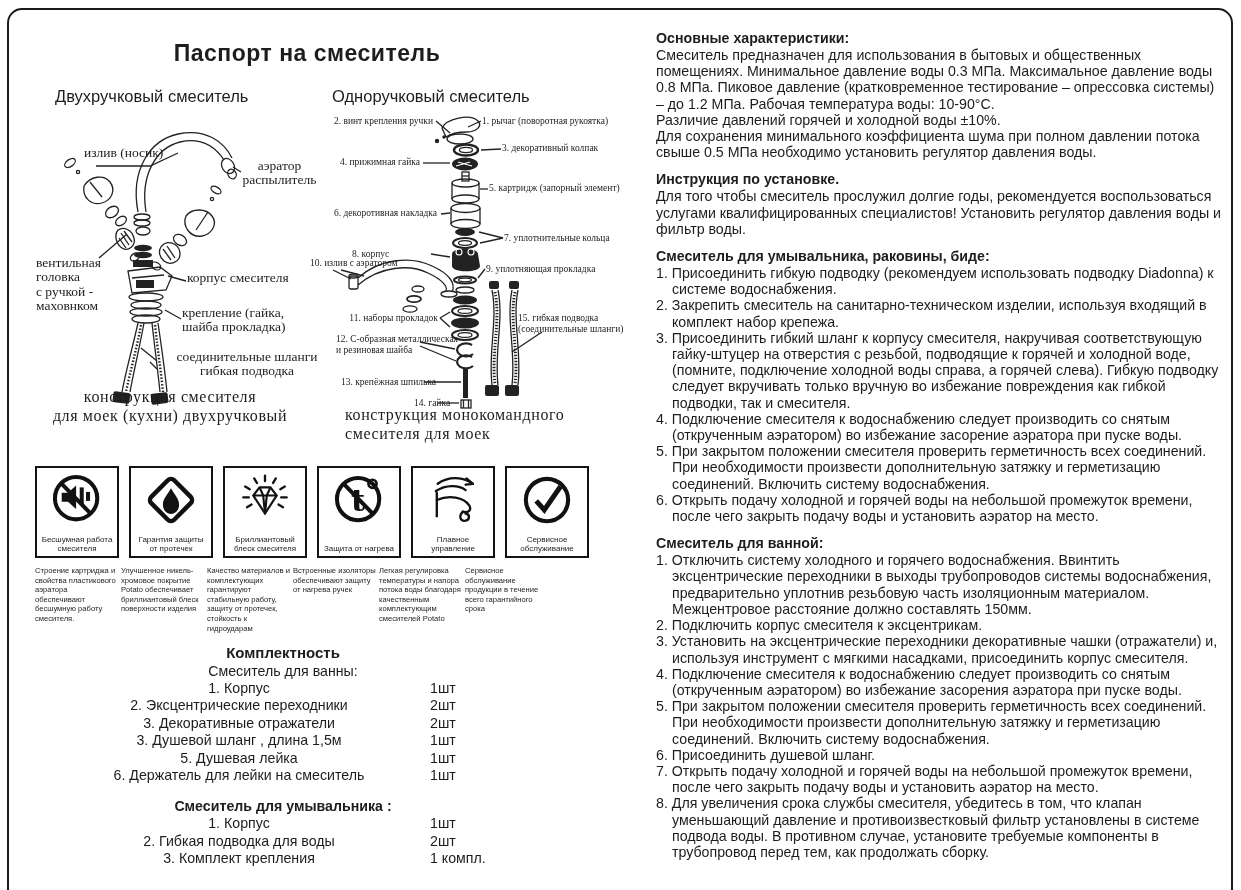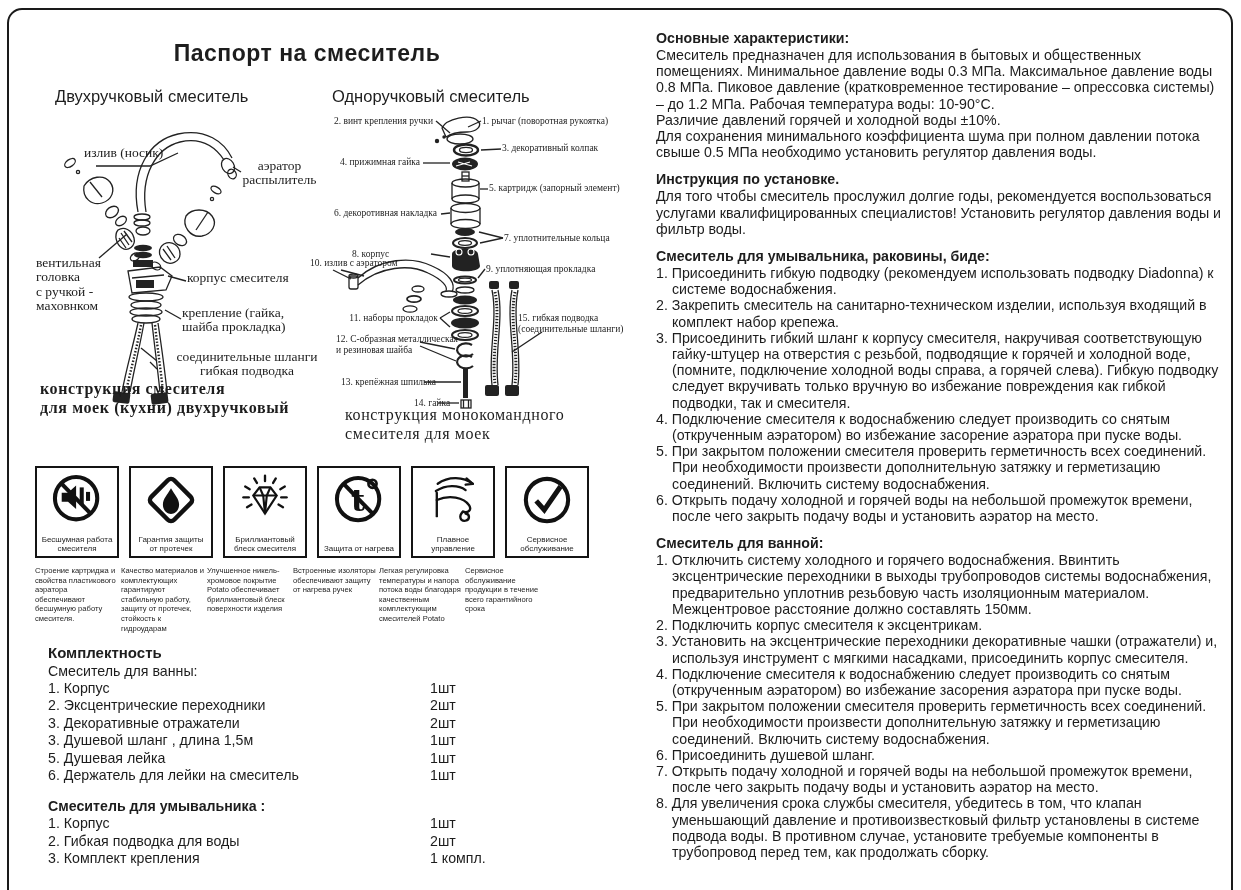--- a/index.html
+++ b/index.html
@@ -19,21 +19,21 @@
   .diagram-svg{position:absolute;left:0;top:0;pointer-events:none;}
   
   .features{position:absolute;left:35px;top:466px;display:flex;gap:10px;}
   .feature-box{width:84px;height:92px;border:2px solid #141414;box-sizing:border-box;
                display:flex;flex-direction:column;align-items:center;padding:2px 1px 3px 1px;}
   .feature-icon{flex:0 0 auto;height:60px;display:flex;align-items:center;justify-content:center;}
   .feature-caption{margin-top:auto;font-size:8px;line-height:9px;text-align:center;white-space:pre-line;}
   .feature-descs{position:absolute;left:35px;top:566px;display:flex;gap:2px;}
   .feature-desc{width:84px;font-size:7.6px;line-height:9.6px;}
   
-  .equipment{position:absolute;left:48px;top:643px;width:470px;font-size:14.2px;}
+  .equipment{position:absolute;left:48px;top:643px;width:470px;font-size:14.2px;text-align:center;}
   .eq-heading{font-weight:bold;font-size:15px;line-height:19px;}
   .eq-group-title{font-weight:bold;line-height:18px;}
   .eq-row{display:flex;line-height:17.4px;}
   .eq-name{width:382px;}
   .eq-qty{white-space:nowrap;}
   .eq-group2{margin-top:13px;}
   
   .rcol{position:absolute;left:656px;top:30px;width:570px;font-size:14.2px;line-height:16.2px;}
   .rsec{margin-bottom:11px;}
   .rsec-heading{font-weight:bold;font-size:14.2px;line-height:17px;margin:0;}
@@ -217,21 +217,21 @@
 распылитель</div>
   <div class="dlabel" style="left:36px;top:256px;">вентильная
 головка
 с ручкой -
 маховнком</div>
   <div class="dlabel" style="left:187px;top:271px;">корпус смесителя</div>
   <div class="dlabel" style="left:182px;top:306px;">крепление (гайка,
 шайба прокладка)</div>
   <div class="dlabel" style="left:152px;top:350px;width:190px;text-align:center;">соединительные шланги
 гибкая подводка</div>
-  <div class="dcaption" style="left:40px;top:380px;width:260px;text-align:left;font-weight:bold;">конструкция смесителя
+  <div class="dcaption" style="left:40px;top:388px;width:260px;text-align:center;">конструкция смесителя
 для моек (кухни) двухручковый</div>
 
   <div class="dlabel small" style="left:300px;top:116px;width:133px;text-align:right;">2. винт крепления ручки</div>
   <div class="dlabel small" style="left:290px;top:157px;width:130px;text-align:right;">4. прижимная гайка</div>
   <div class="dlabel small" style="left:300px;top:208px;width:137px;text-align:right;">6. декоротивная накладка</div>
   <div class="dlabel small" style="left:352px;top:249px;width:78px;text-align:left;">8. корпус</div>
   <div class="dlabel small" style="left:310px;top:258px;">10. излив с аэратором</div>
   <div class="dlabel small" style="left:308px;top:313px;width:130px;text-align:right;">11. наборы прокладок</div>
   <div class="dlabel small" style="left:336px;top:334px;">12. С-образная металлическая
 и резиновая шайба</div>
@@ -328,22 +328,22 @@
           <polyline points="18,31 27,41 45,15" fill="none" stroke="#111" stroke-width="5.5"></polyline>
         </svg>
       </div>
       <div class="feature-caption">Сервисное
 обслуживание</div>
     </div>
   </div>
 
   <div class="feature-descs">
     <div class="feature-desc">Строение картриджа и свойства пластикового аэратора обеспечивают бесшумную  работу смесителя.</div>
+    <div class="feature-desc">Улучшенное никель-хромовое покрытие Potato обеспечивает бриллиантовый блеск поверхности изделия</div>
     <div class="feature-desc">Качество материалов и комплектующих гарантируют стабильную работу, защиту от протечек, стойкость к гидроударам</div>
-    <div class="feature-desc">Улучшенное никель-хромовое покрытие Potato обеспечивает бриллиантовый блеск поверхности изделия</div>
     <div class="feature-desc">Встроенные  изоляторы обеспечивают защиту от нагрева ручек</div>
     <div class="feature-desc">Легкая регулировка температуры и напора потока воды благодаря качественным  комплектующим смесителей Potato</div>
     <div class="feature-desc">Сервисное обслуживание продукции в течение всего гарантийного срока</div>
   </div>
 
   <div class="equipment">
     <div class="eq-heading">Комплектность</div>
     <div>
       <div class="eq-group-title" style="font-weight:normal;">Смеситель для ванны:</div>
       <div class="eq-row">

